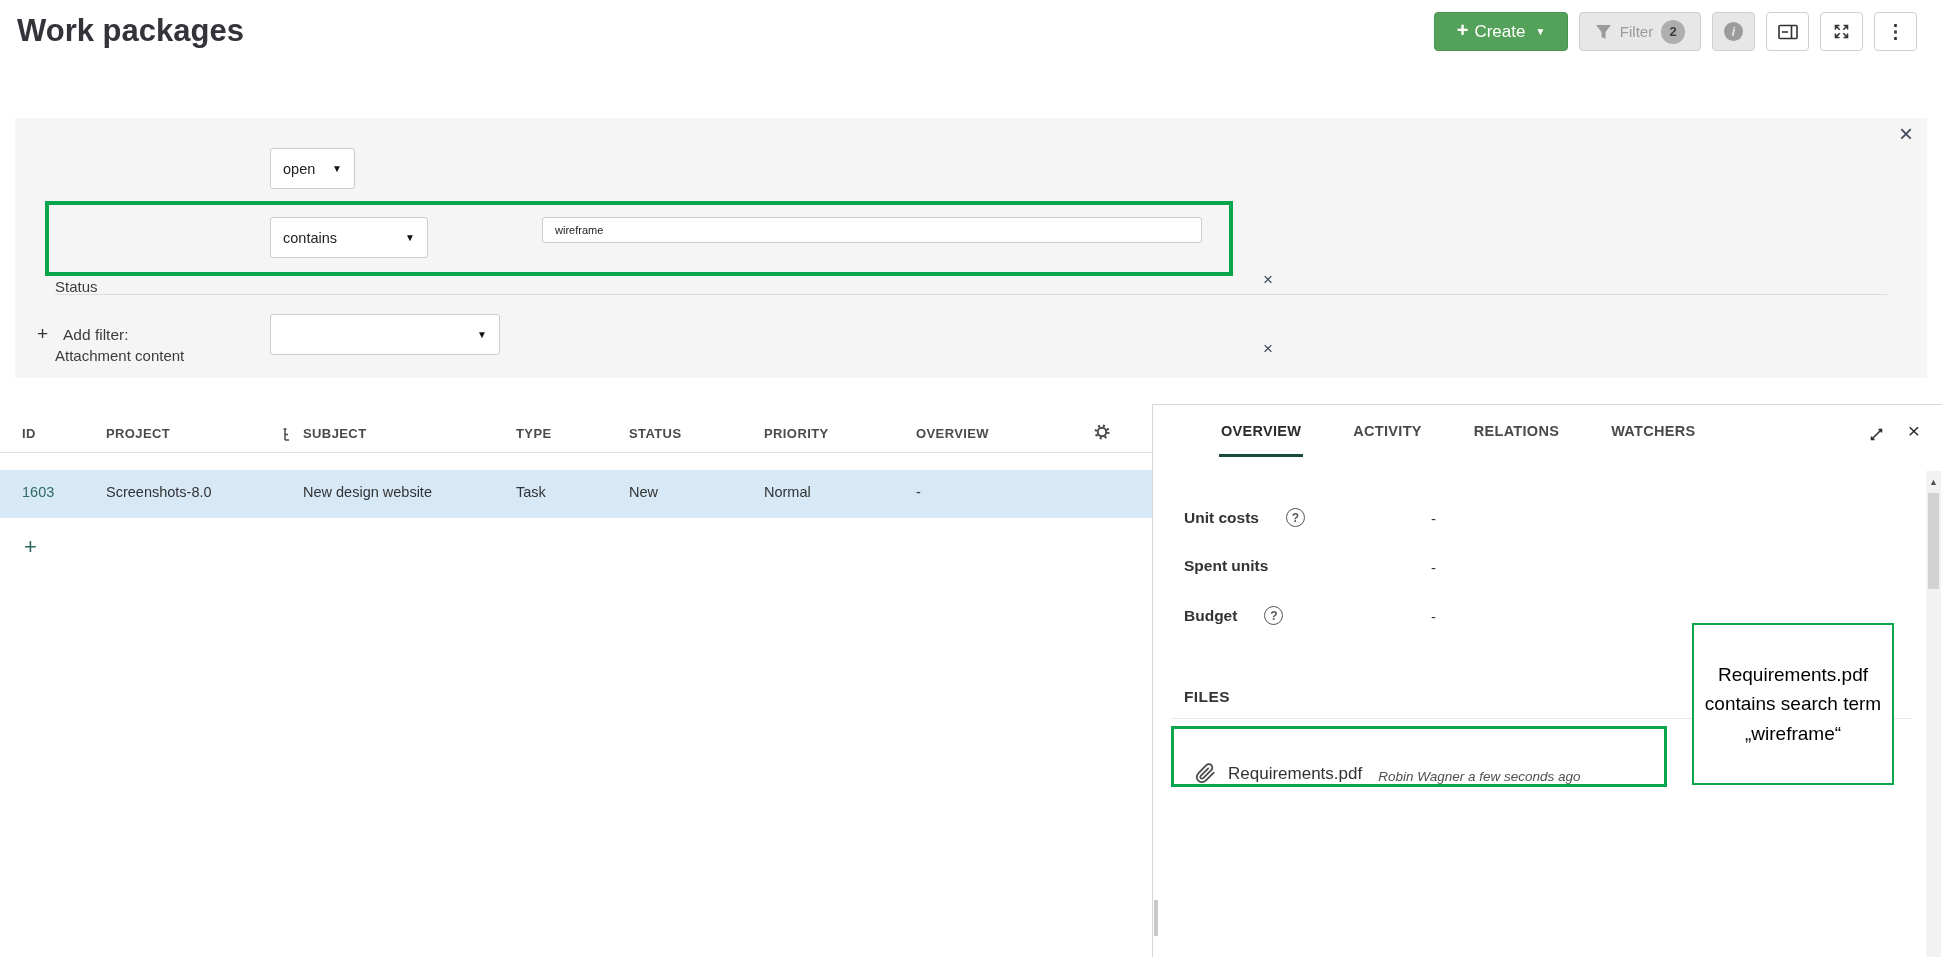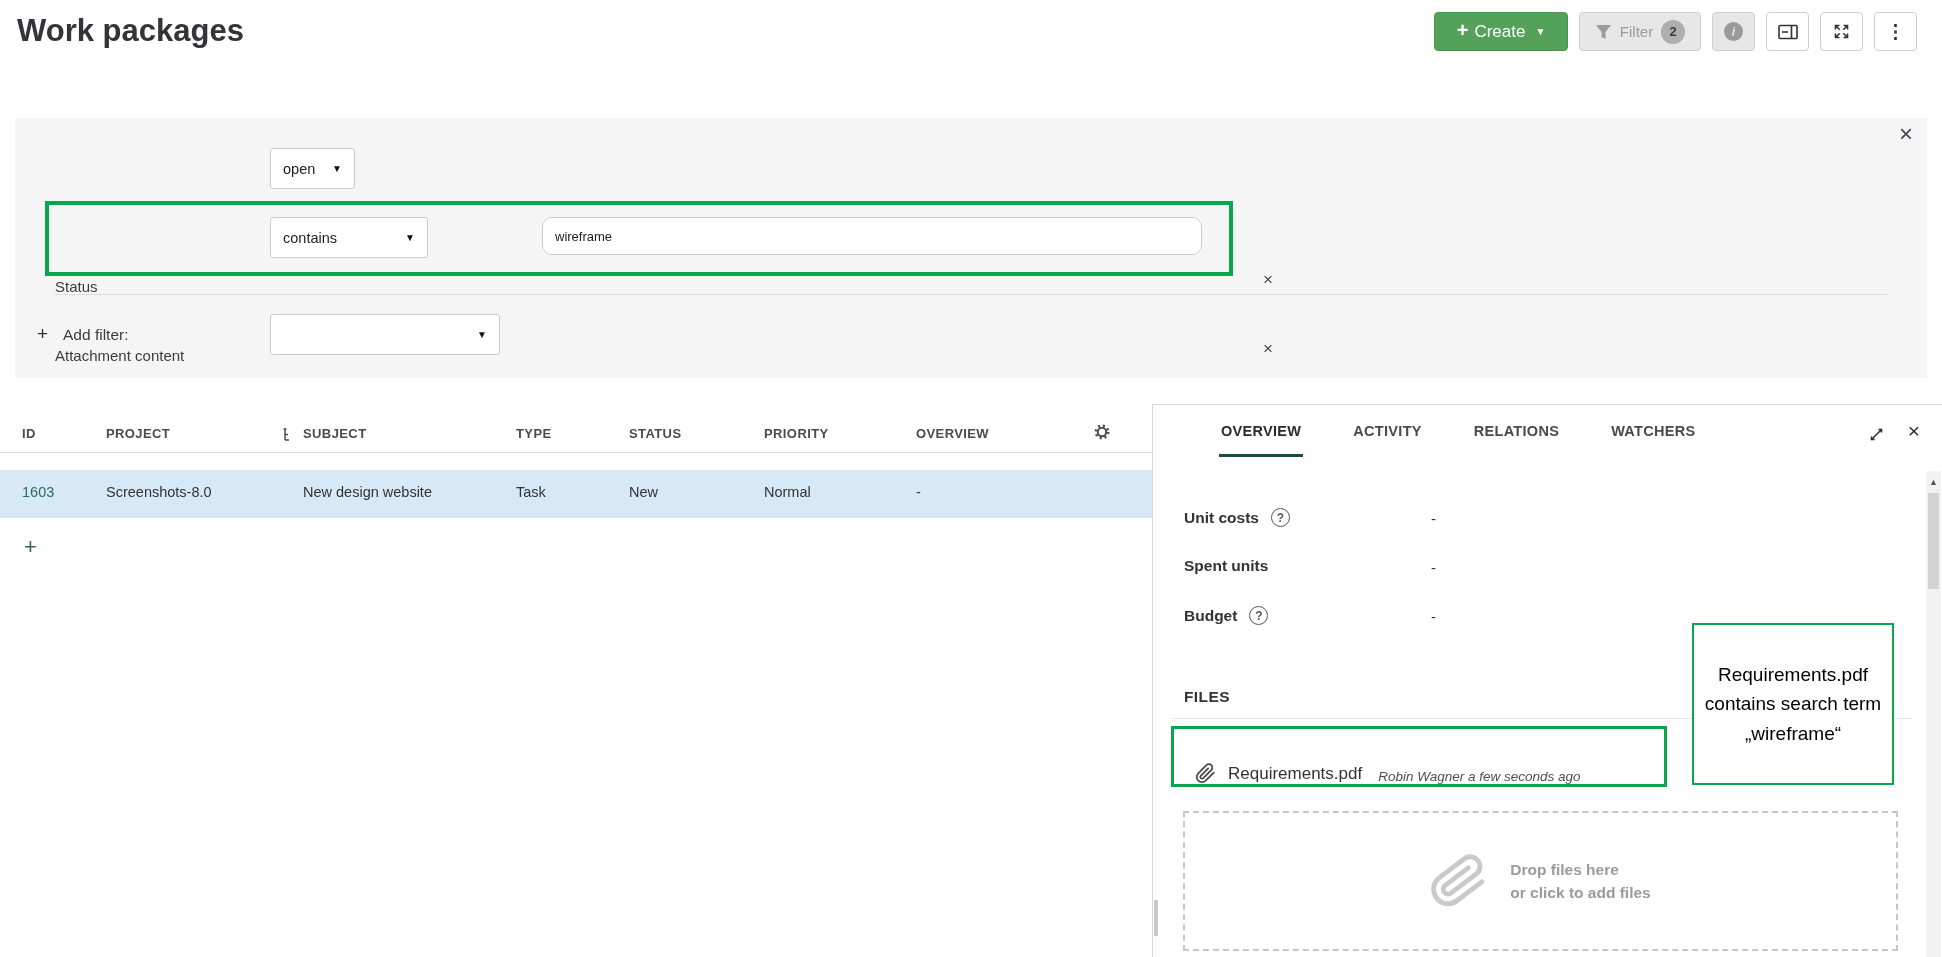--- a/index.html
+++ b/index.html
@@ -24,22 +24,22 @@
                 font-size:12px; font-weight:bold; display:flex; align-items:center; justify-content:center; font-style:italic; }
   .kebab { font-size:19px; font-weight:bold; color:#333; letter-spacing:0; line-height:1; }
 
   
   .filter-panel { position:absolute; left:15px; top:118px; width:1912px; height:260px; background:#f5f5f5; }
   .fp-close { position:absolute; right:14px; top:2px; font-size:24px; color:#3f4a56; cursor:pointer; }
   .f-label { position:absolute; left:40px; font-size:15px; color:#3c3c3c; }
   .sel { position:absolute; background:#fff; border:1px solid #ccc; border-radius:3px; height:41px;
          display:flex; align-items:center; padding:0 12px; font-size:14.5px; color:#222; cursor:pointer; }
   .sel .caret { margin-left:auto; font-size:10px; color:#111; padding-left:14px; }
-  .txt-input { position:absolute; background:#fff; border:1px solid #ccc; border-radius:10px; height:38px;
-               padding:0 12px; font-size:13px; color:#222; font-family:"Liberation Sans",sans-serif; }
+  .txt-input { position:absolute; background:#fff; border:1px solid #ccc; border-radius:3px; height:26px;
+               padding:0 12px; font-size:11px; color:#222; font-family:"Liberation Sans",sans-serif; }
   .row-x { position:absolute; left:1248px; font-size:17px; color:#3f4a56; cursor:pointer; }
   .hl-box { position:absolute; border:4px solid #0AA64D; background:transparent; pointer-events:none; }
   .fp-divider { position:absolute; left:40px; right:40px; top:176px; border-top:1px solid #ddd; }
   .addf-plus { position:absolute; left:22px; top:205px; font-size:19px; color:#333; cursor:pointer; }
   .addf-label { position:absolute; left:48px; top:208px; font-size:15.5px; color:#3c3c3c; }
 
   
   .thead { position:absolute; top:420px; left:0; width:1152px; height:33px; border-bottom:1px solid #e0e0e0; }
   .th { position:absolute; font-size:13px; font-weight:bold; color:#4b4b4b; letter-spacing:.4px; top:6px; cursor:pointer; }
   .trow { position:absolute; top:470px; left:0; width:1152px; height:48px; background:#D7E9F7; cursor:pointer; }
@@ -51,21 +51,21 @@
   
   .dpanel { position:absolute; left:1152px; top:404px; width:790px; height:553px; background:#fff;
             border-left:1px solid #d7d7d7; border-top:1px solid #d7d7d7; }
   .tabs { position:absolute; top:0; left:0; right:0; height:56px; display:flex; align-items:center; padding-left:68px; gap:52px; }
   .tab { font-size:14.5px; font-weight:bold; color:#4a4a4a; letter-spacing:.3px; cursor:pointer; position:relative; padding-bottom:4px; }
   .tab.active { color:#2b2b2b; }
   .tab.active::after { content:""; position:absolute; left:-2px; right:-2px; bottom:-14px; height:3px; background:#1C4A40; }
   .tab-expand { position:absolute; right:58px; top:22px; cursor:pointer; }
   .tab-close { position:absolute; right:22px; top:14px; font-size:21px; color:#2b2b2b; cursor:pointer; }
 
-  .field-row { position:absolute; left:31px; display:flex; align-items:center; gap:12px; }
+  .field-row { position:absolute; left:31px; display:flex; align-items:center; gap:27px; }
   .field-label { font-size:15.5px; font-weight:bold; color:#333; }
   .help-ic { width:19px; height:19px; border:1.6px solid #555; border-radius:50%; color:#555;
              font-size:12px; font-weight:bold; display:flex; align-items:center; justify-content:center; cursor:pointer; }
   .field-value { position:absolute; left:278px; font-size:15px; color:#333; }
 
   .files-heading { position:absolute; left:31px; top:283px; font-size:15.5px; font-weight:bold; color:#333; letter-spacing:.4px; }
   .files-divider { position:absolute; left:18px; right:30px; top:313px; border-top:1px solid #e8e8e8; }
   .file-box { position:absolute; left:18px; top:321px; width:496px; height:61px; border:3px solid #0AA64D;
               background:#fff; display:flex; align-items:flex-end; padding-left:21px; gap:12px; cursor:pointer; }
   .file-name { font-size:17px; color:#333; }
@@ -233,31 +233,20 @@
     <div class="file-box">
       <span>
         <svg width="21" height="21" viewBox="0 0 24 24" fill="none" stroke="#4a4a4a" stroke-width="2" stroke-linecap="round">
           <path d="M21.44 11.05l-9.19 9.19a6 6 0 0 1-8.49-8.49l9.19-9.19a4 4 0 0 1 5.66 5.66l-9.2 9.19a2 2 0 0 1-2.83-2.83l8.49-8.48"></path>
         </svg>
       </span>
       <span class="file-name">Requirements.pdf</span>
       <span class="file-meta">Robin Wagner a few seconds ago</span>
     </div>
 
-    <div class="dropzone">
-      <span>
-        <svg width="58" height="58" viewBox="0 0 24 24" fill="none" stroke="#c9c9c9" stroke-width="2" stroke-linecap="round" style="transform:rotate(8deg)">
-          <path d="M21.44 11.05l-9.19 9.19a6 6 0 0 1-8.49-8.49l9.19-9.19a4 4 0 0 1 5.66 5.66l-9.2 9.19a2 2 0 0 1-2.83-2.83l8.49-8.48"></path>
-        </svg>
-      </span>
-      <span class="dz-text">
-        <span>Drop files here</span><br>
-        <span>or click to add files</span>
-      </span>
-    </div>
 
     <div class="resize-notch"></div>
 
     <div class="scrollbar">
       <div class="sb-arrow">▲</div>
       <div class="sb-thumb"></div>
     </div>
   </div>
 
   <div class="annotation">Requirements.pdf contains search term „wireframe“</div>

